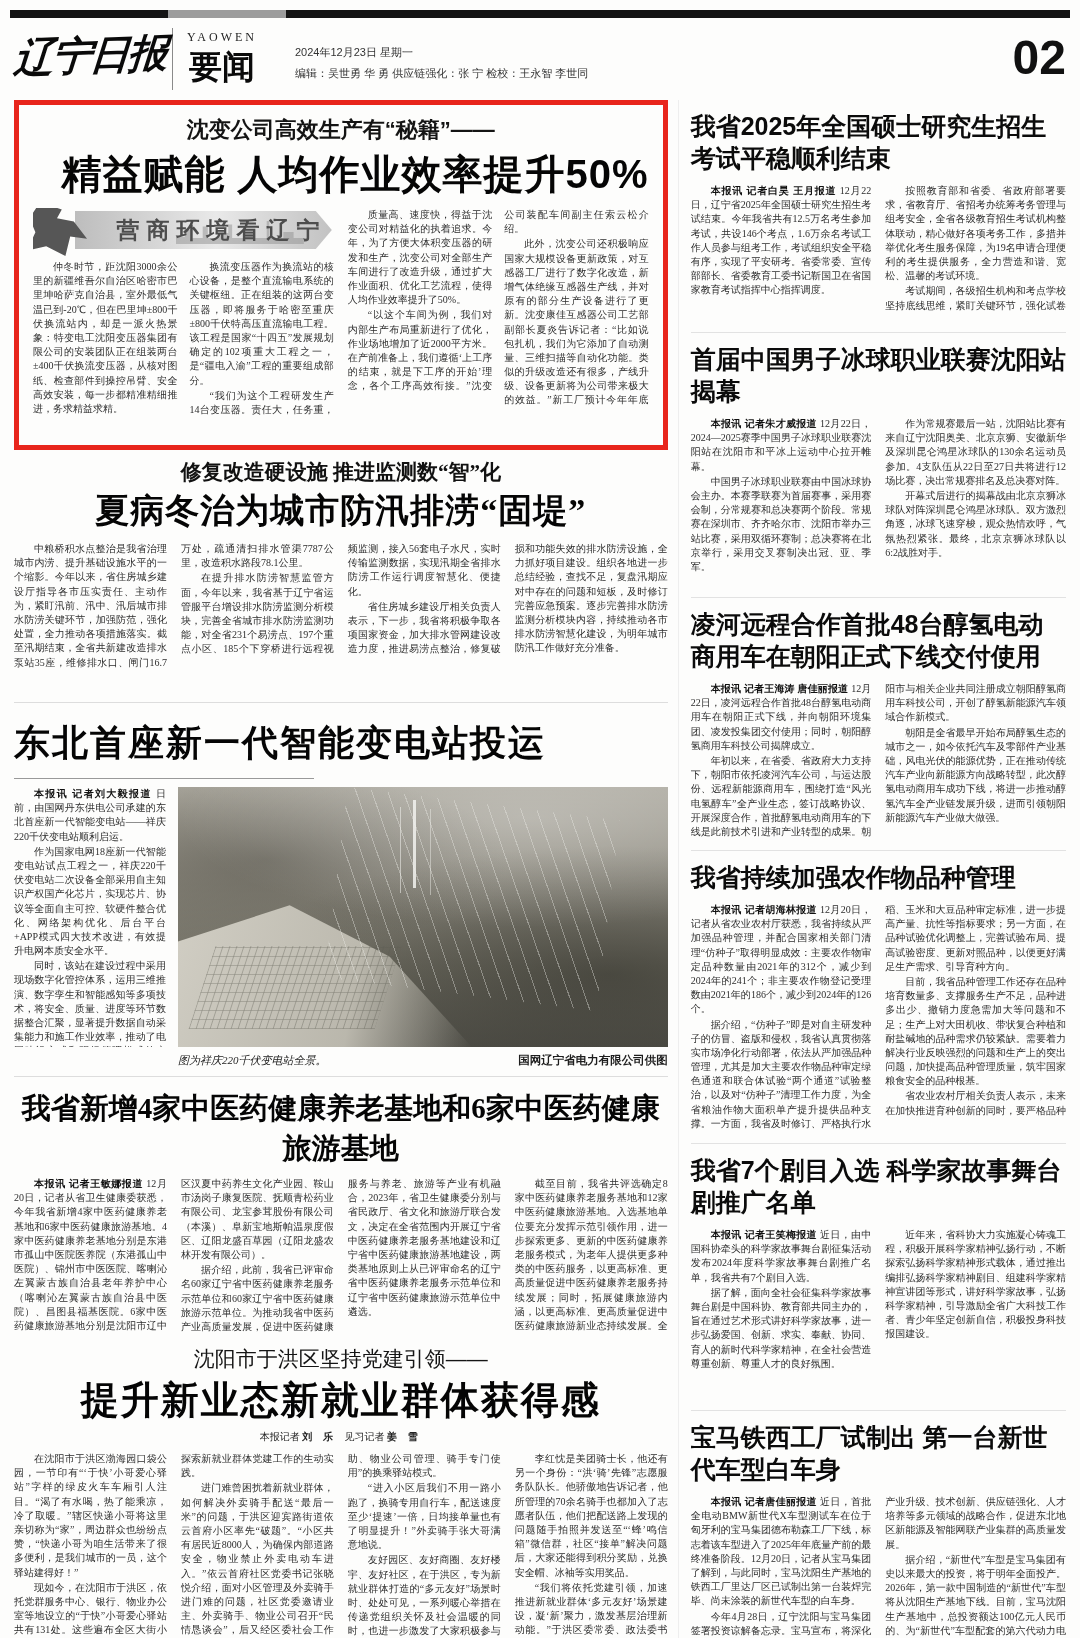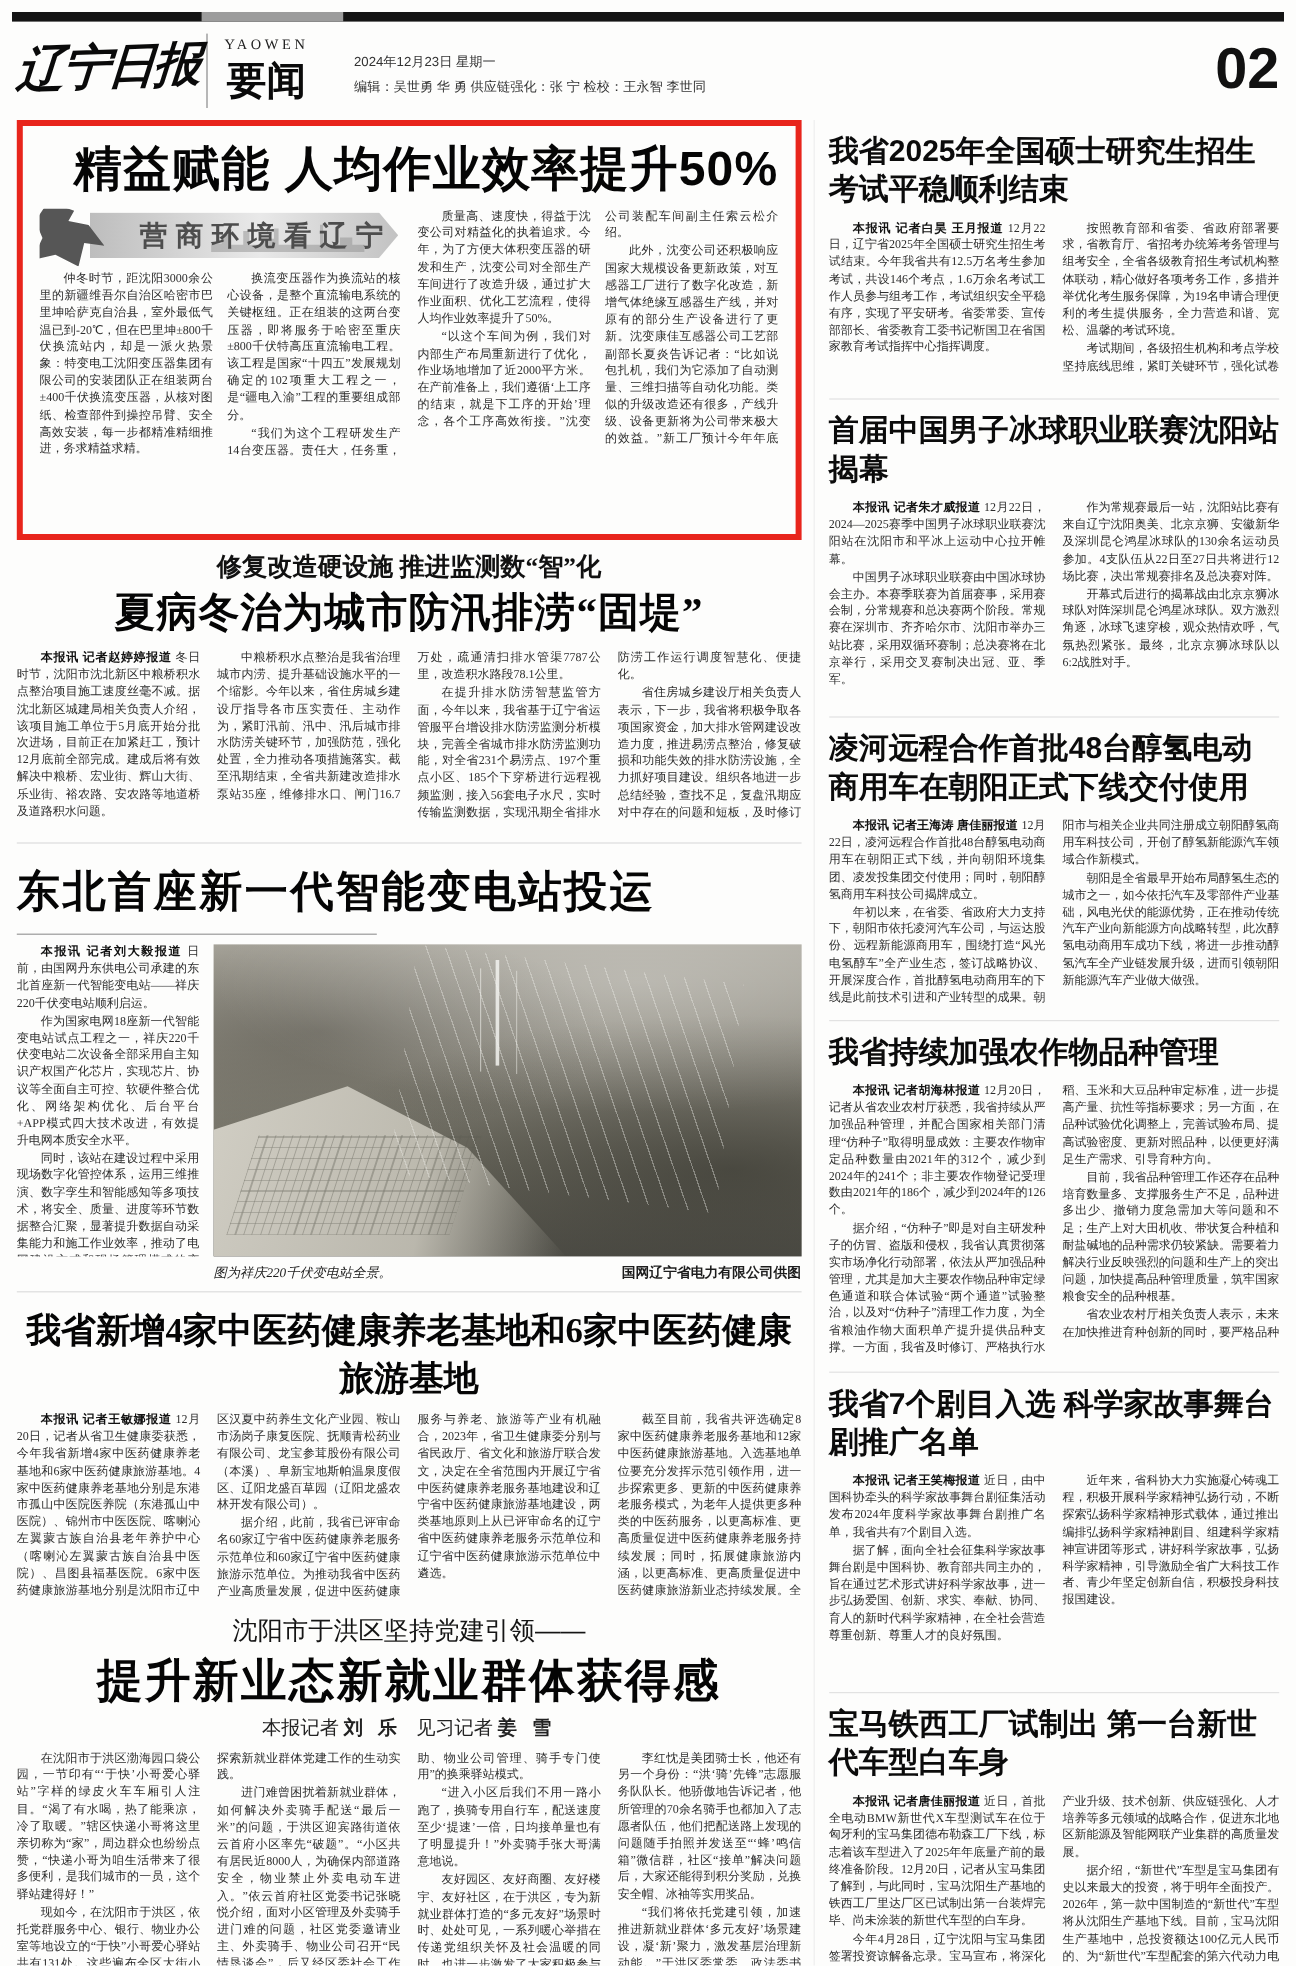--- a/index.html
+++ b/index.html
@@ -89,21 +89,21 @@
   .caption-left { font-size:11px; font-style:italic; color:#1d1d1d; }
   .caption-right { font-size:11.5px; font-weight:bold; font-family:"Liberation Sans",sans-serif; color:#1d1d1d; }
 
   
   .headline4 { text-align:center; font-size:29px; font-weight:900; color:#050505; margin:12px 0 8px; }
   .art4 .cols4 { height:158px; }
 
   
   .kicker-sans { text-align:center; font-size:21px; font-family:"Liberation Sans",sans-serif; color:#151515; margin-top:10px; }
   .headline5 { text-align:center; font-size:38px; font-weight:900; font-family:"Liberation Sans",sans-serif; color:#050505; margin:2px 0 4px; letter-spacing:2px; }
-  .byline5 { text-align:center; font-size:16px; margin-bottom:8px; color:#222; }
+  .byline5 { text-align:center; font-size:10px; margin-bottom:8px; color:#222; }
   .byline5 b { font-family:"Liberation Sans",sans-serif; letter-spacing:4px; }
   .art5 .cols4 { height:295px; }
 
   
   .r-art { padding:6px 0 10px; border-bottom:1px solid #e2e2e2; }
   .r-art:last-child { border-bottom:none; }
   .r-headline { font-family:"Liberation Sans",sans-serif; font-weight:700; font-size:25px; line-height:1.28;
     color:#0b0b0b; margin:4px 0 10px; }
   .r-cols { column-count:2; column-gap:14px; overflow:hidden; }
 </style>
@@ -127,20 +127,21 @@
       <div>编辑：吴世勇 华 勇 供应链强化：张 宁 检校：王永智 李世同</div>
     </div>
     <div class="pagenum">02</div>
   </div>
 
   <div class="content">
 
     <div class="left-sec">
 
       <div class="lead-box">
+        <div class="lead-kicker">沈变公司高效生产有“秘籍”——</div>
         <h1 class="lead-headline" style="margin:0 0 6px;">精益赋能 人均作业效率提升50%</h1>
         <div class="lead-body">
           <div class="lead-half">
             <div class="banner-wrap">
               <div class="banner-map"></div>
               <div class="banner-ribbon">
                 <span class="banner-text">营商环境看辽宁</span>
                 <div class="banner-skyline"></div>
               </div>
             </div>
@@ -157,21 +158,20 @@
                 <p>此外，沈变公司还积极响应国家大规模设备更新政策，对互感器工厂进行了数字化改造，新增气体绝缘互感器生产线，并对原有的部分生产设备进行了更新。沈变康佳互感器公司工艺部副部长夏炎告诉记者：“比如说包扎机，我们为它添加了自动测量、三维扫描等自动化功能。类似的升级改造还有很多，产线升级、设备更新将为公司带来极大的效益。”新工厂预计今年年底竣工投产，届时将实现互感器产品生产及物流自动化、检测智能化。</p>
               </div>
           </div>
         </div>
       </div>
 
       <div class="art2">
         <div class="kicker-serif">修复改造硬设施 推进监测数“智”化</div>
         <h2 class="headline-serif">夏病冬治为城市防汛排涝“固堤”</h2>
         <div class="cols4 body">
-            <p><strong>本报讯 记者赵婷婷报道 </strong>冬日时节，沈阳市沈北新区中粮桥积水点整治项目施工速度丝毫不减。据沈北新区城建局相关负责人介绍，该项目施工单位于5月底开始分批次进场，目前正在加紧赶工，预计12月底前全部完成。建成后将有效解决中粮桥、宏业街、辉山大街、乐业街、裕农路、安农路等地道桥及道路积水问题。</p>
             <p>中粮桥积水点整治是我省治理城市内涝、提升基础设施水平的一个缩影。今年以来，省住房城乡建设厅指导各市压实责任、主动作为，紧盯汛前、汛中、汛后城市排水防涝关键环节，加强防范，强化处置，全力推动各项措施落实。截至汛期结束，全省共新建改造排水泵站35座，维修排水口、闸门16.7万处，疏通清扫排水管渠7787公里，改造积水路段78.1公里。</p>
             <p>在提升排水防涝智慧监管方面，今年以来，我省基于辽宁省运管服平台增设排水防涝监测分析模块，完善全省城市排水防涝监测功能，对全省231个易涝点、197个重点小区、185个下穿桥进行远程视频监测，接入56套电子水尺，实时传输监测数据，实现汛期全省排水防涝工作运行调度智慧化、便捷化。</p>
             <p>省住房城乡建设厅相关负责人表示，下一步，我省将积极争取各项国家资金，加大排水管网建设改造力度，推进易涝点整治，修复破损和功能失效的排水防涝设施，全力抓好项目建设。组织各地进一步总结经验，查找不足，复盘汛期应对中存在的问题和短板，及时修订完善应急预案。逐步完善排水防涝监测分析模块内容，持续推动各市排水防涝智慧化建设，为明年城市防汛工作做好充分准备。</p>
           </div>
       </div>
 
       <div class="rule"></div>
 
       <div class="art3">
         <h2 class="headline3">东北首座新一代智能变电站投运</h2>

